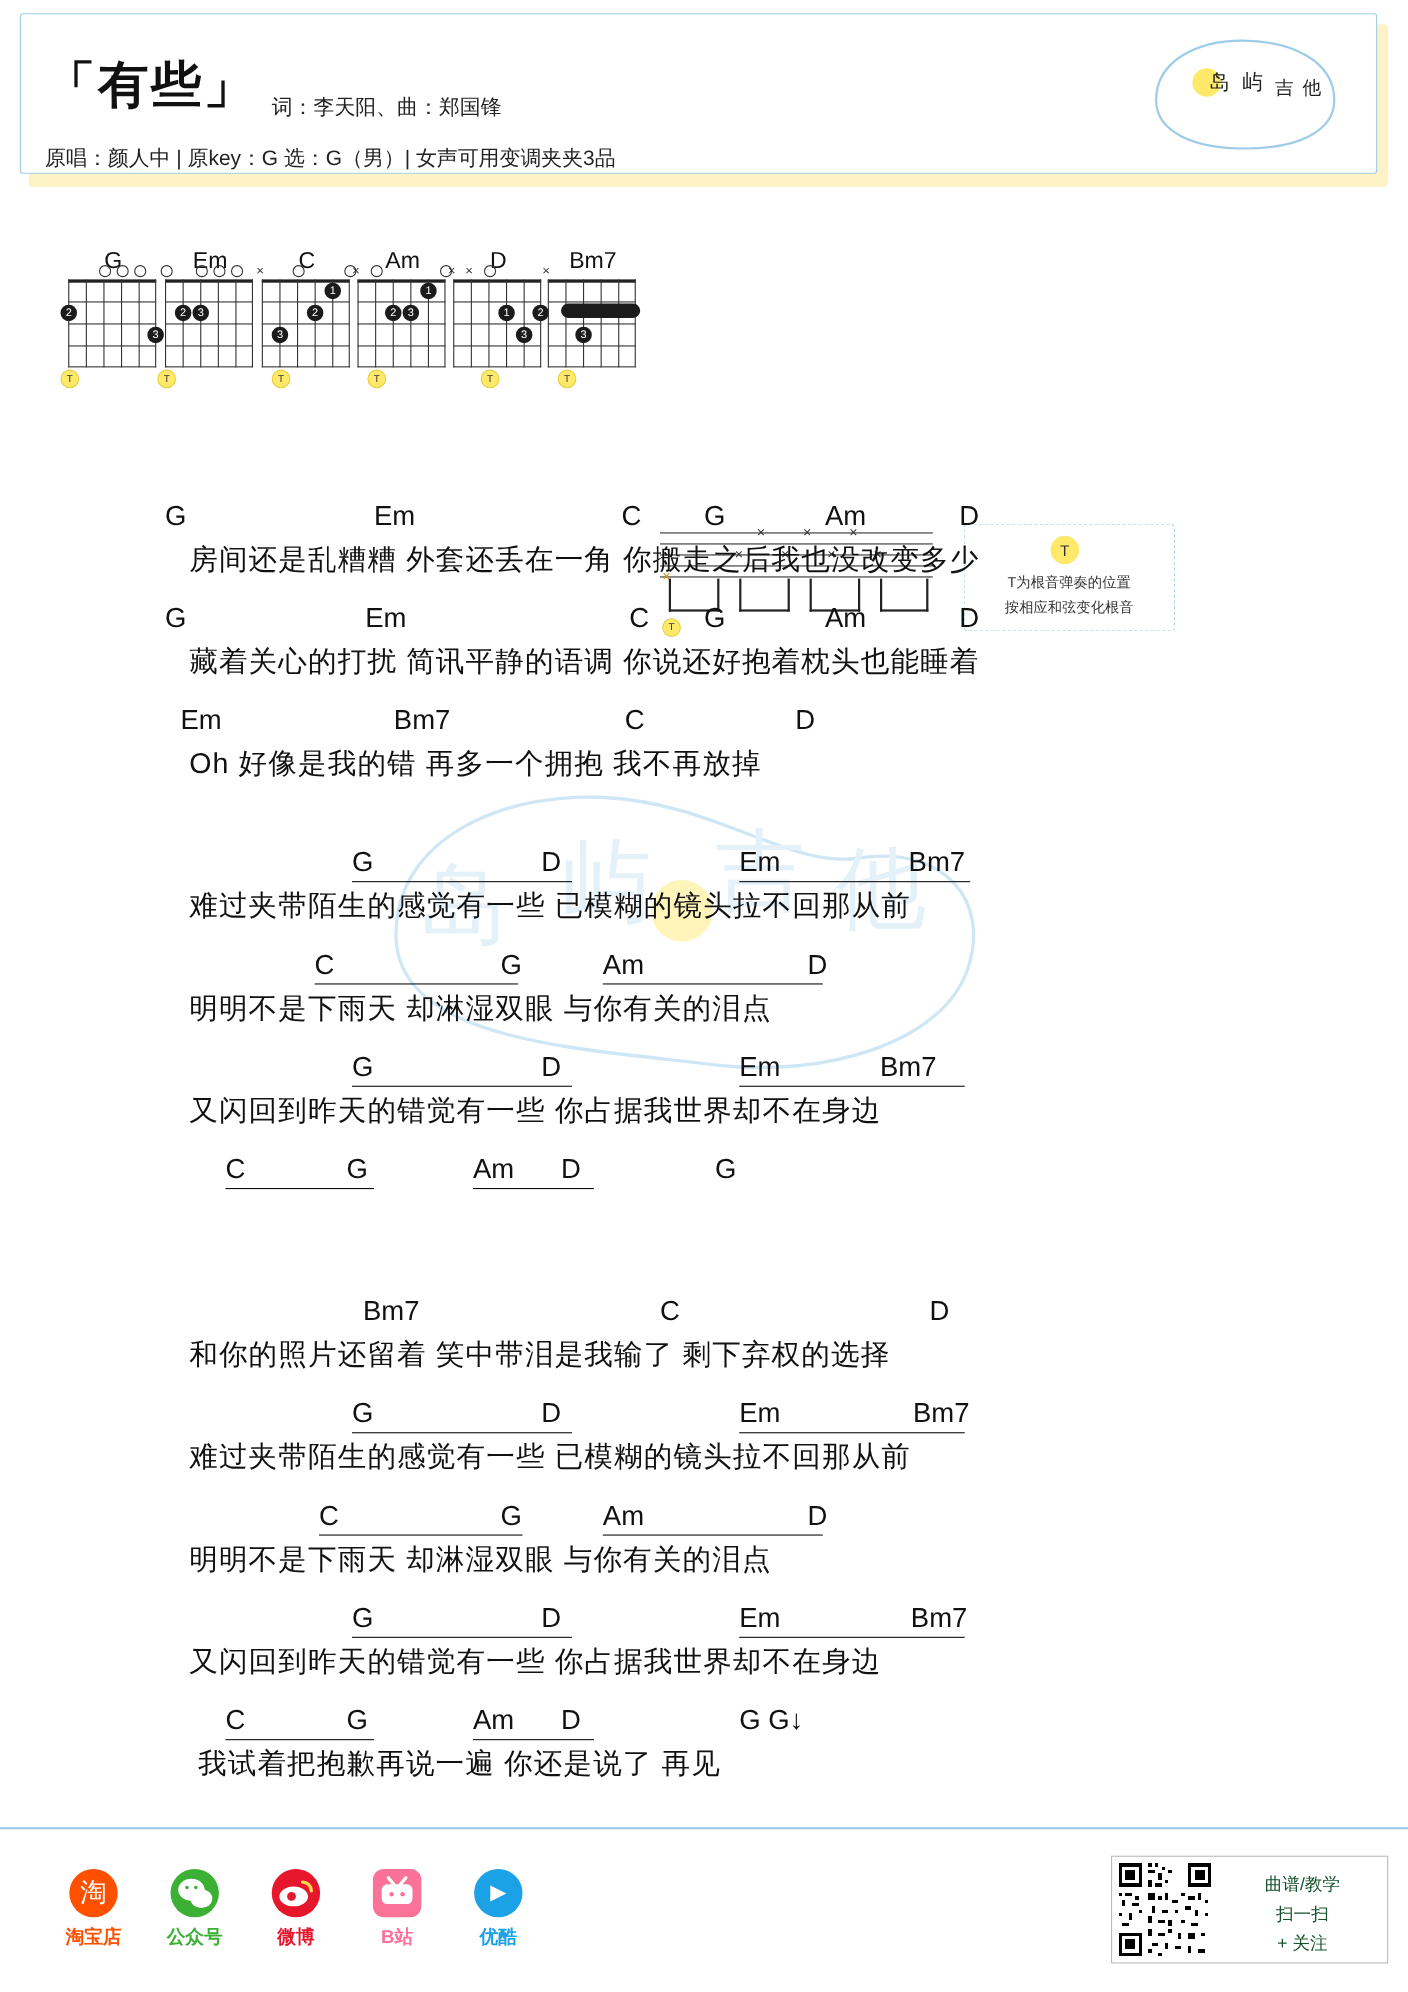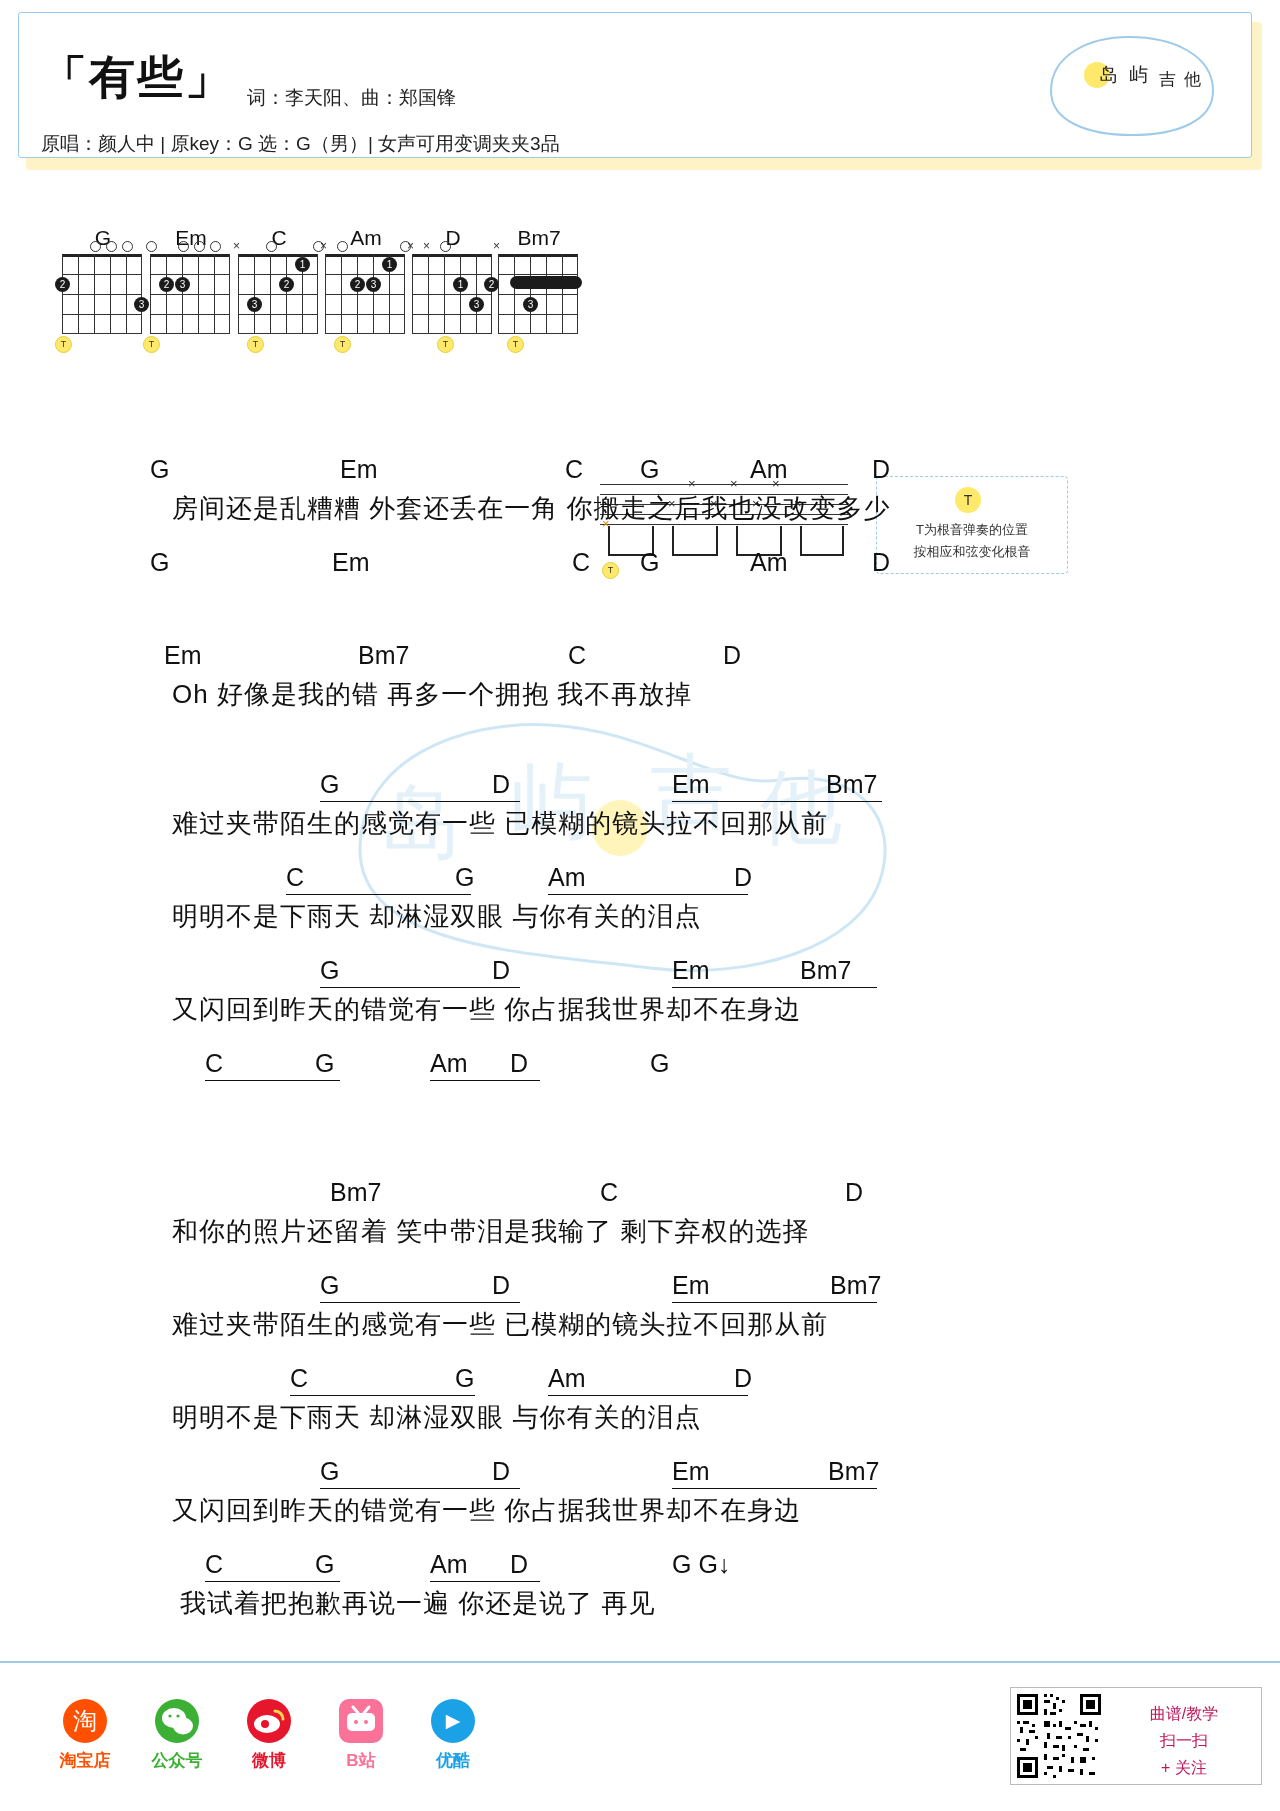--- a/index.html
+++ b/index.html
@@ -70,21 +70,21 @@
   .fline{position:absolute;left:0;top:0;width:1280px;height:2px;background:#9ecbe8;}
   .social{position:absolute;top:38px;width:78px;text-align:center;}
   .sicon{width:44px;height:44px;border-radius:50%;margin:0 auto;position:relative;}
   .slabel{margin-top:6px;font-size:17px;font-weight:bold;}
   .searchpill{position:absolute;left:520px;top:44px;width:270px;height:56px;border:2px solid #ffd84d;border-radius:28px;display:flex;align-items:center;}
   .searchpill .mag{width:26px;height:26px;border-radius:50%;border:3px solid #ffc400;margin-left:22px;position:relative;}
   .searchpill .mag:after{content:"";position:absolute;right:-8px;bottom:-5px;width:11px;height:3px;background:#ffc400;transform:rotate(45deg);}
   .searchpill span{font-size:25px;margin-left:16px;color:#111;}
   .qrbox{position:absolute;right:18px;top:26px;width:250px;height:96px;border:1px solid #bbb;display:flex;}
   .qr{width:90px;height:90px;margin:3px;background:#fff;}
-  .qrtxt{flex:1;text-align:center;font-size:16px;color:#be185d;padding-top:12px;line-height:1.7;}
+  .qrtxt{flex:1;text-align:center;font-size:16px;color:#14532d;padding-top:12px;line-height:1.7;}
 </style>
 </head>
 <body>
 
 <div class="page">
 
   <div class="header-wrap">
     <div class="header-shadow"></div>
     <div class="header-box">
       <div class="title">「有些」</div>
@@ -313,20 +313,21 @@
 
       <div class="line">
         <div class="chordrow">
           <span class="ch" style="left:150px">G</span>
           <span class="ch" style="left:332px">Em</span>
           <span class="ch" style="left:572px">C</span>
           <span class="ch" style="left:640px">G</span>
           <span class="ch" style="left:750px">Am</span>
           <span class="ch" style="left:872px">D</span>
         </div>
+        <div class="lyr" style="left:172px">藏着关心的打扰  简讯平静的语调  你说还好抱着枕头也能睡着</div>
       </div>
 
       <div class="line">
         <div class="chordrow">
           <span class="ch" style="left:164px">Em</span>
           <span class="ch" style="left:358px">Bm7</span>
           <span class="ch" style="left:568px">C</span>
           <span class="ch" style="left:723px">D</span>
         </div>
         <div class="lyr" style="left:172px">Oh   好像是我的错  再多一个拥抱  我不再放掉</div>

